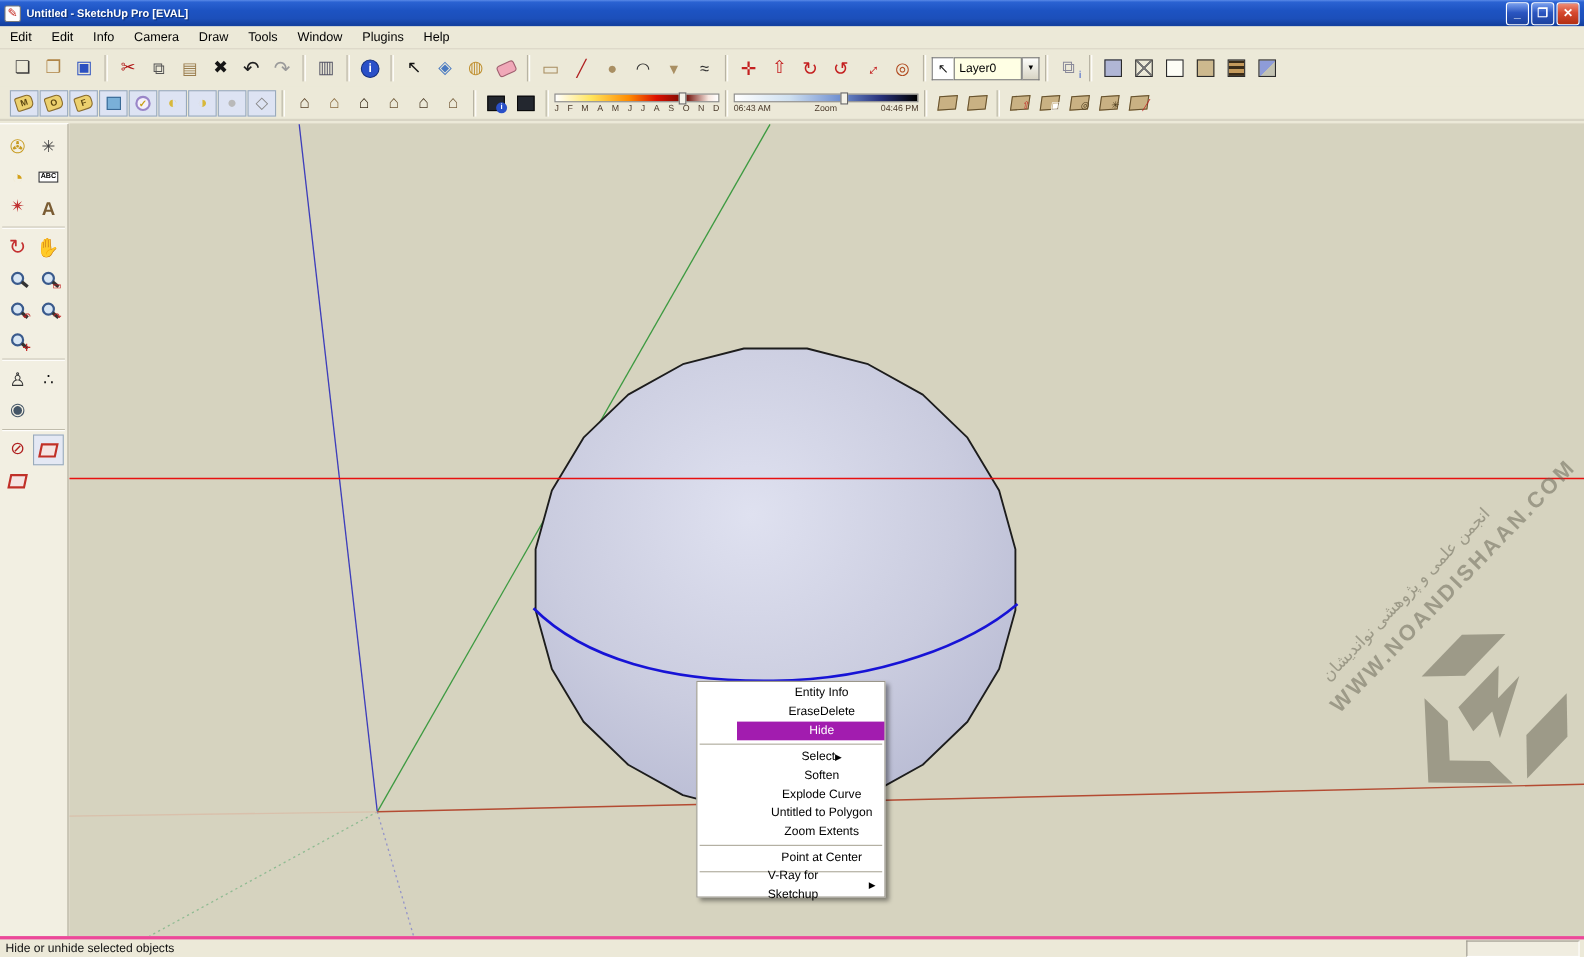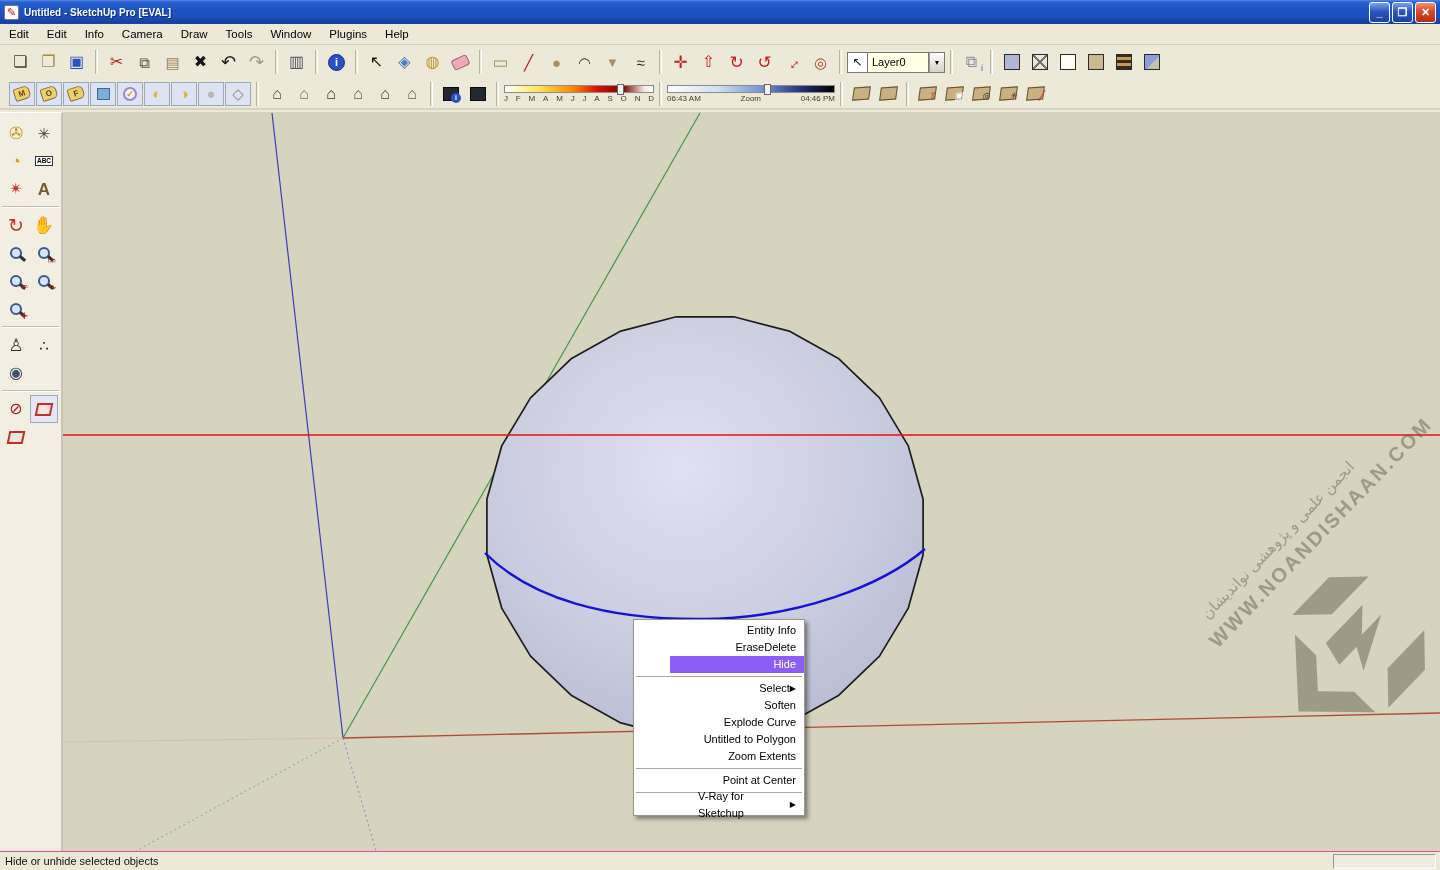--- a/index.html
+++ b/index.html
@@ -96,29 +96,29 @@
   .lt-btn.pressed { background:#e4e8f4; border:1px solid #9ab; }
   .lt-sep { height:2px; margin:3px 2px; border-top:1px solid #c0bcac; border-bottom:1px solid #fff; }
 
   
   #canvas-wrap { position:absolute; left:63px; top:112px; width:1377px; height:739px; }
 
   
   #ctxmenu { position:absolute; left:633px; top:619px; width:172px; background:#fff;
     border:1px solid #9a968a; box-shadow:3px 3px 4px rgba(0,0,0,.4); padding:2px 0; font-size:11px; z-index:10; }
   .ctx-item { height:17px; line-height:17px; padding:0 8px 0 28px; color:#000;
-    display:flex; justify-content:flex-end; align-items:center;margin-left:36px; }
-  .ctx-item.hl { background:#8b5cf6; color:#fff; }
+    display:flex; justify-content:center; align-items:center;margin-left:36px; }
+  .ctx-item.hl { background:#a21caf; color:#fff; }
   .ctx-sep { height:1px; background:#aca899; margin:3px 2px; }
   .ctx-arrow { font-size:8px; }
   .ctx-short { color:#000; }
 
   
   #statusbar { position:absolute; left:0; top:851px; width:1440px; height:19px; background:#ece9d8;
-    border-top:1px solid #ec4899; display:flex; align-items:center; font-size:11px; }
+    border-top:3px solid #ec4899; display:flex; align-items:center; font-size:11px; }
   #status-text { padding-left:5px; flex:1; color:#111; }
   #vcb { width:103px; height:15px; margin-right:4px; background:#f0ede0;
     border:1px solid; border-color:#9a968a #fff #fff #9a968a; font-size:10px; padding-left:3px; }
 </style>
 </head>
 <body>
 
 <div id="window">
 
   <div id="titlebar">

